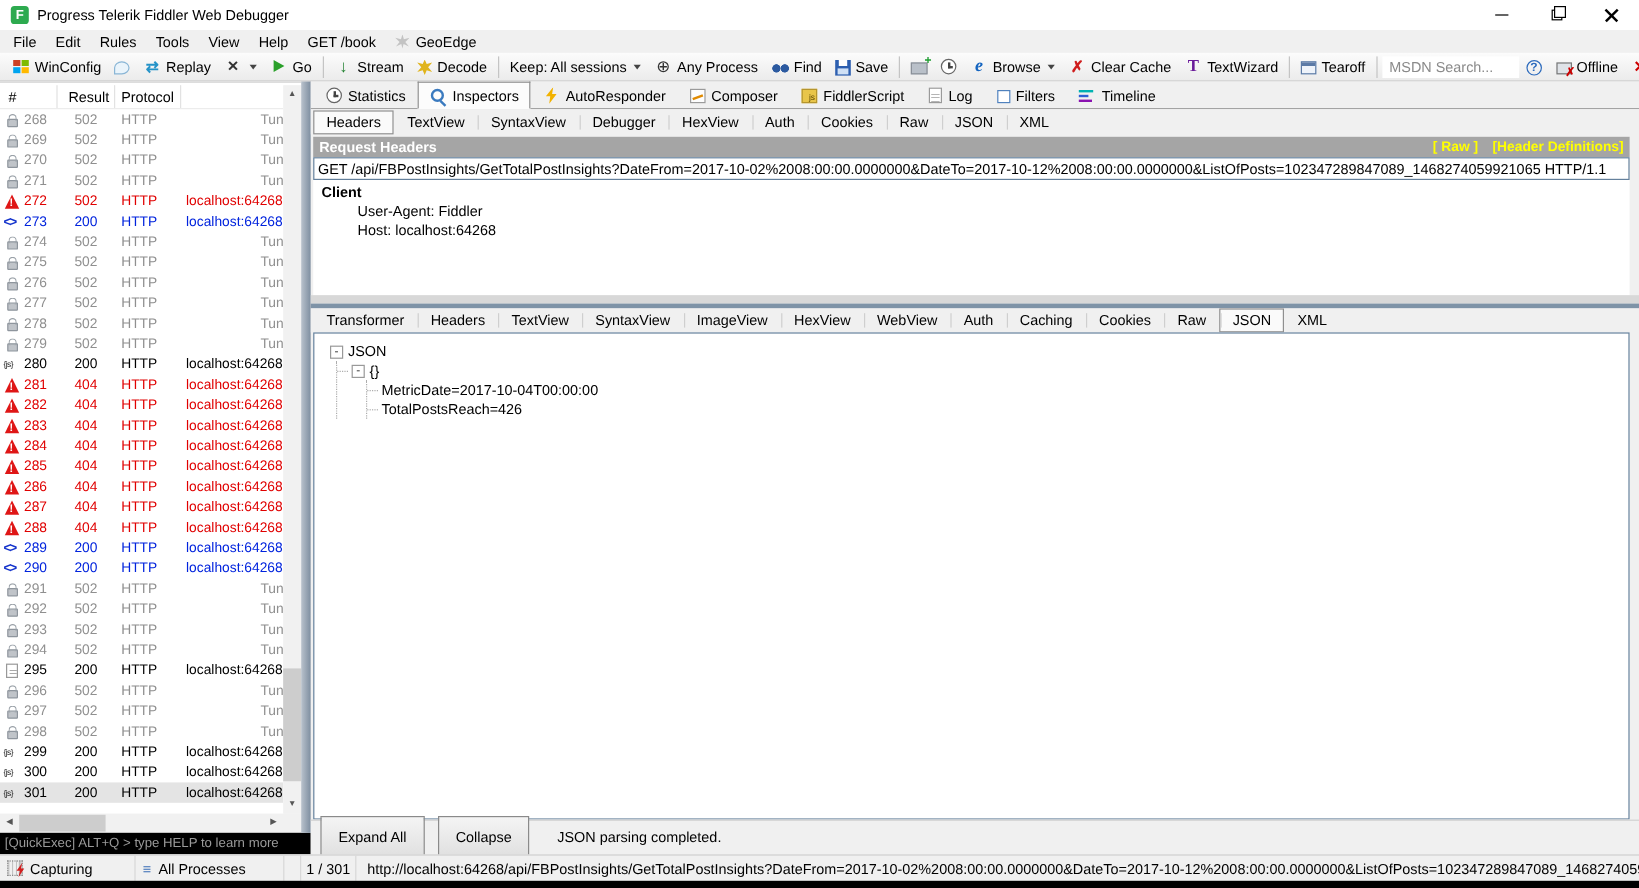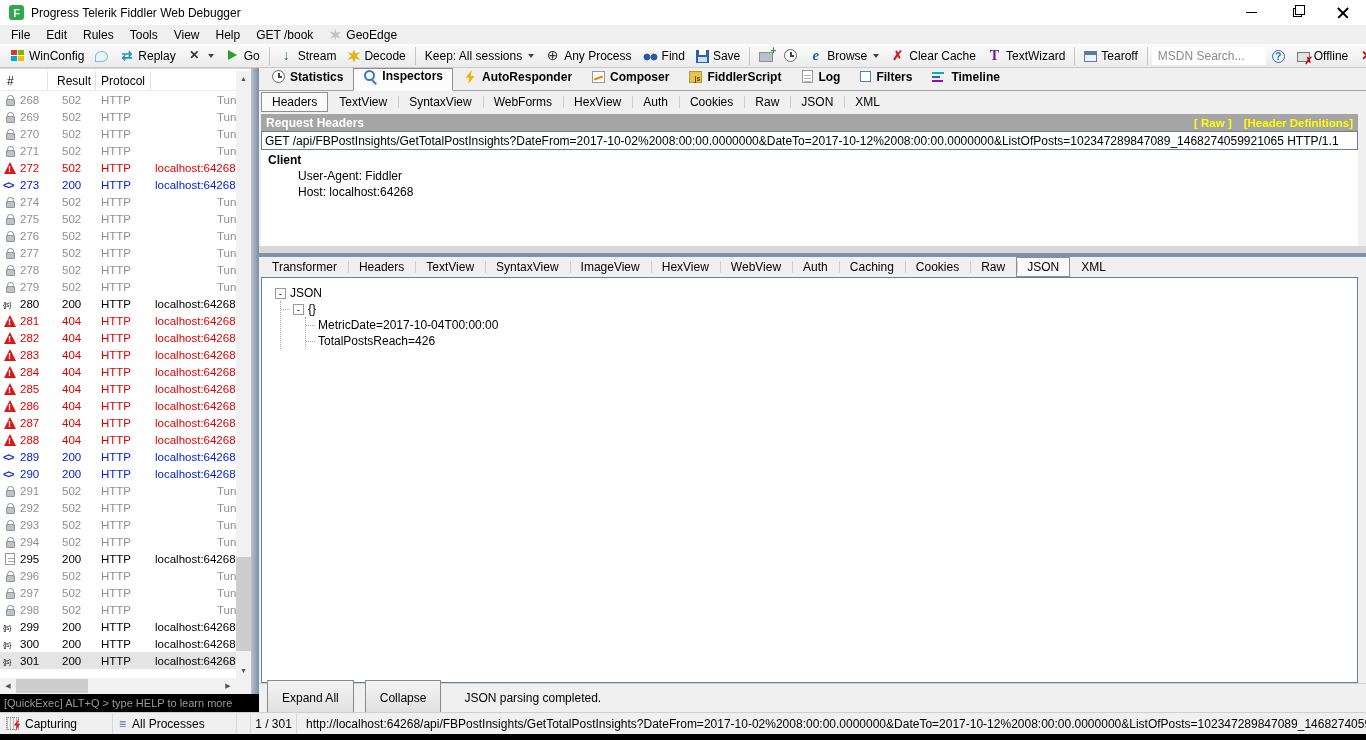--- a/index.html
+++ b/index.html
@@ -98,21 +98,21 @@
 #hs-left{left:0;top:0;width:16px;height:16px;line-height:16px;}
 #hs-right{right:15px;top:0;width:16px;height:16px;line-height:16px;}
 #hs-thumb{position:absolute;left:16px;top:1px;width:72px;height:14px;background:#cdcdcd;}
 #hs-corner{position:absolute;right:0;top:0;width:15px;height:16px;background:#f1f1f1;}
 #quickexec{position:absolute;left:0;top:694px;width:259px;height:18px;background:#000;color:#9a9a9a;font-size:11px;line-height:18px;padding-left:4px;white-space:nowrap;overflow:hidden;}
 #divider{position:absolute;left:251px;top:68px;width:8px;height:626px;background:linear-gradient(90deg,#b9c2cc,#7e8ea0);}
 
 
 #right{position:absolute;left:259px;top:68px;right:0;height:644px;background:#f0f0f0;}
 #tabstrip1{position:absolute;left:0;right:0;top:0;height:23px;border-bottom:1px solid #a3a3a3;display:flex;align-items:flex-end;padding-left:3px;background:#f0f0f0;}
-.tab1{display:flex;align-items:flex-start;gap:5px;padding:0 9px;height:21px;border:1px solid transparent;white-space:nowrap;font-weight:bold;}
+.tab1{display:flex;align-items:center;gap:5px;padding:0 9px;height:21px;border:1px solid transparent;white-space:nowrap;}
 .tab1.sel{background:#fcfcfc;border:1px solid #8f8f8f;border-bottom-color:#fcfcfc;margin-bottom:-1px;height:23px;}
 .mi{width:14px;height:14px;position:relative;flex:none;}
 .mi.inspectors::before{content:"";position:absolute;left:1px;top:1px;width:7px;height:7px;border:2px solid #3a7abf;border-radius:50%;}
 .mi.inspectors::after{content:"";position:absolute;left:9px;top:10px;width:6px;height:2px;background:#3a7abf;transform:rotate(45deg);transform-origin:left center;}
 .mi.autoresponder{background:#f2b200;clip-path:polygon(62% 0,18% 55%,44% 55%,38% 100%,82% 42%,55% 42%);}
 .mi.composer{width:13px;height:12px;border:1px solid #9a9a9a;background:#fdfdfd;margin-top:1px;}
 .mi.composer::after{content:"";position:absolute;left:1px;top:5px;width:9px;height:2px;background:#e08a00;transform:rotate(-20deg);}
 .mi.fiddlerscript{width:13px;height:12px;background:#e8c54a;border:1px solid #b5952e;margin-top:1px;}
 .mi.fiddlerscript::after{content:"js";position:absolute;right:1px;bottom:0;font-size:7px;color:#5a4500;line-height:7px;}
 .mi.log{width:11px;height:13px;border:1px solid #9a9a9a;background:#fff;background-image:repeating-linear-gradient(transparent 0 2px,#b5b5b5 2px 3px);background-size:7px 9px;background-position:1px 2px;background-repeat:no-repeat;margin-left:1px;}
@@ -655,21 +655,21 @@
       </div>
       <div class="tab1">
         <span class="mi timeline"></span>
         <span>Timeline</span>
       </div>
     </div>
   <div id="tabstrip2">
       <div class="tab2 sel">Headers</div>
       <div class="tab2">TextView</div>
       <div class="tab2">SyntaxView</div>
-      <div class="tab2">WebForms</div>
+      <div class="tab2">Debugger</div>
       <div class="tab2">HexView</div>
       <div class="tab2">Auth</div>
       <div class="tab2">Cookies</div>
       <div class="tab2">Raw</div>
       <div class="tab2">JSON</div>
       <div class="tab2">XML</div>
     </div>
 
   <div id="reqbar">
     <span>Request Headers</span>

